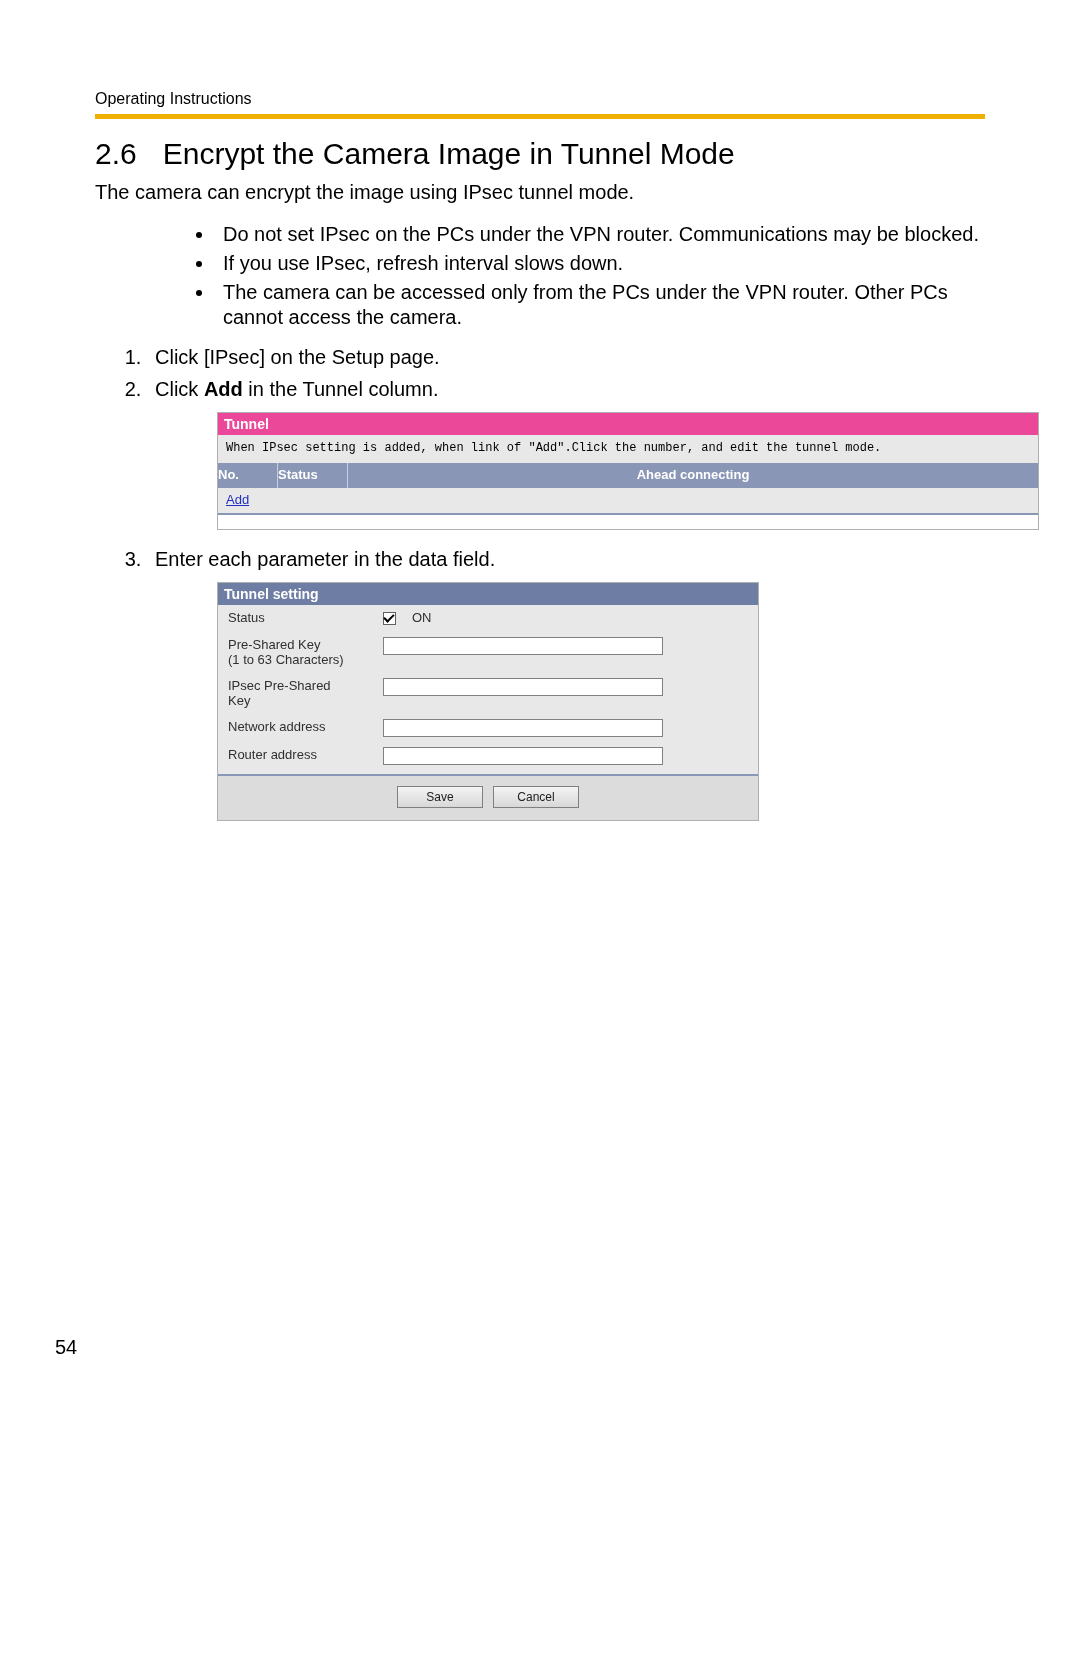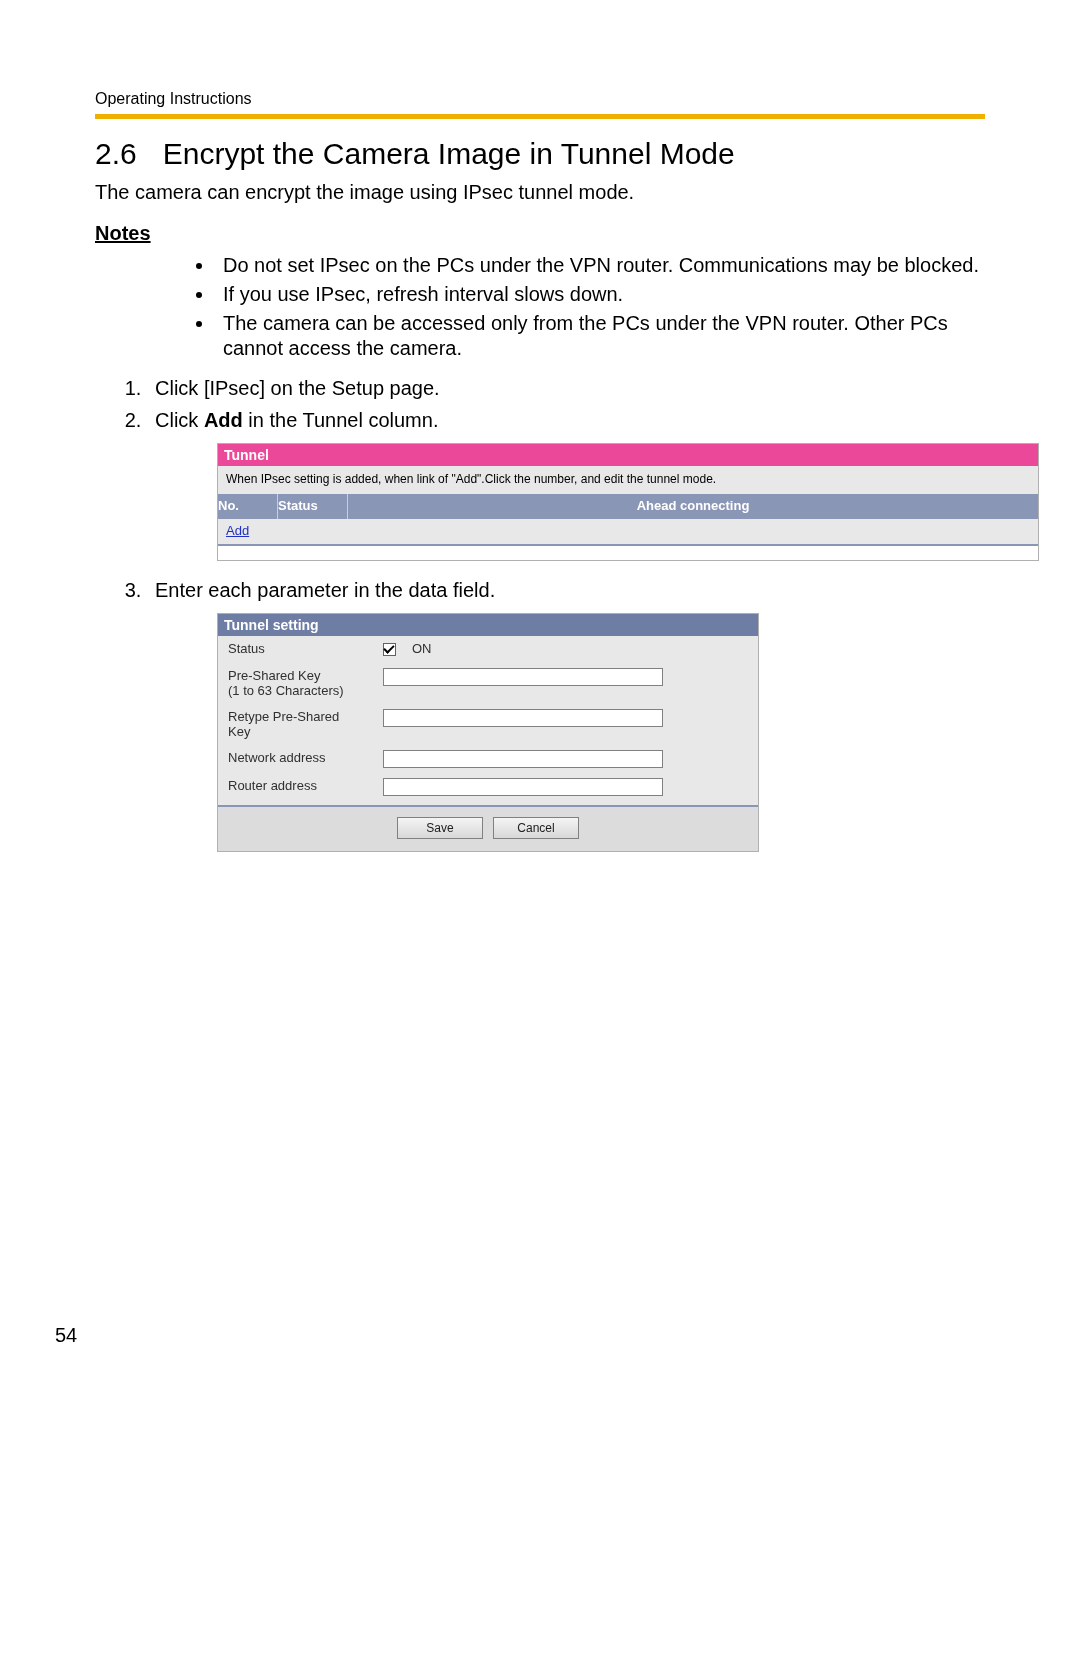--- a/index.html
+++ b/index.html
@@ -77,20 +77,21 @@
     color: #ffffff;
     font-weight: bold;
     font-size: 14px;
     padding: 2px 6px;
   }
   .tunnel-desc {
     background: #e8e8e8;
     color: #000;
     font-size: 12px;
     padding: 6px 8px;
+    font-family: Liberation Mono, monospace;
   }
   .tunnel-header-row {
     display: flex;
     background: #8a96b6;
     color: #ffffff;
     font-size: 13px;
     font-weight: bold;
   }
   .tunnel-header-row > div {
     padding: 4px 0;
@@ -193,40 +194,39 @@
     height: 22px;
     border: 1px solid #808080;
     background: linear-gradient(#f4f4f4, #d8d8d8);
     font-size: 12px;
     color: #202020;
     font-family: Tahoma, Arial, sans-serif;
   }
 
   .page-number {
     position: absolute;
-    bottom: 64px;
+    bottom: 52px;
     left: 55px;
     font-size: 20px;
   }
 </style>
 </head>
 <body>
 
 <div class="page">
 
   <div class="running-header">Operating Instructions</div>
   <div class="header-rule"></div>
 
   <h1 class="section-title">
     <span class="section-number">2.6</span><span>Encrypt the Camera Image in Tunnel Mode</span>
   </h1>
 
   <p class="intro-text">The camera can encrypt the image using IPsec tunnel mode.</p>
 
-  <h2 class="notes-heading">Notes</h2>
   <ul class="notes-list">
     <li>Do not set IPsec on the PCs under the VPN router. Communications may be blocked.</li>
     <li>If you use IPsec, refresh interval slows down.</li>
     <li>The camera can be accessed only from the PCs under the VPN router. Other PCs cannot access the camera.</li>
   </ul>
 
   <ol class="steps">
     <li>Click [IPsec] on the Setup page.</li>
     <li>
       <span>Click </span><span class="bold">Add</span><span> in the Tunnel column.</span>
@@ -270,21 +270,21 @@
             <span>Pre-Shared Key</span><br>
             <span>(1 to 63 Characters)</span>
           </div>
           <div class="field">
               <input type="text" style="">
             </div>
         </div>
 
         <div class="setting-row">
           <div class="label">
-            <span>Retype Pre-Shared</span><br>
+            <span>IPsec Pre-Shared</span><br>
             <span>Key</span>
           </div>
           <div class="field">
               <input type="text" style="">
             </div>
         </div>
 
         <div class="setting-row">
           <div class="label">Network address</div>
           <div class="field">

